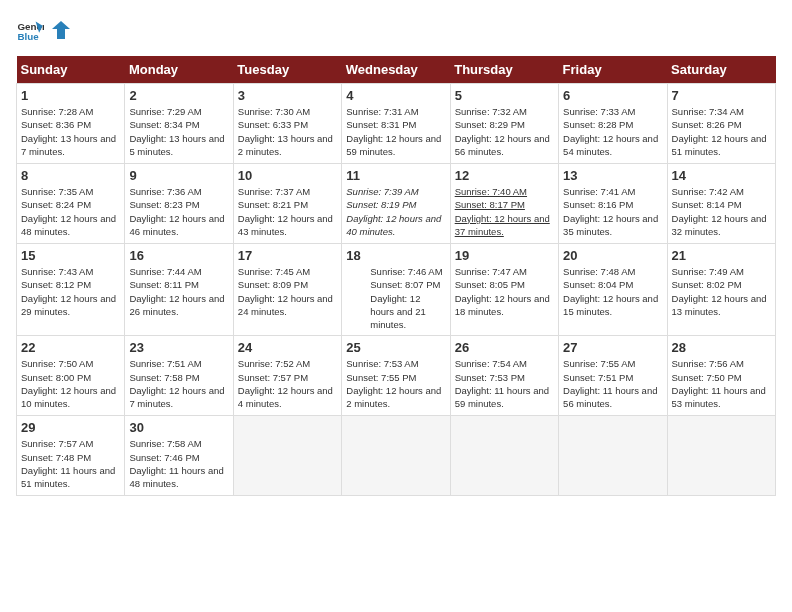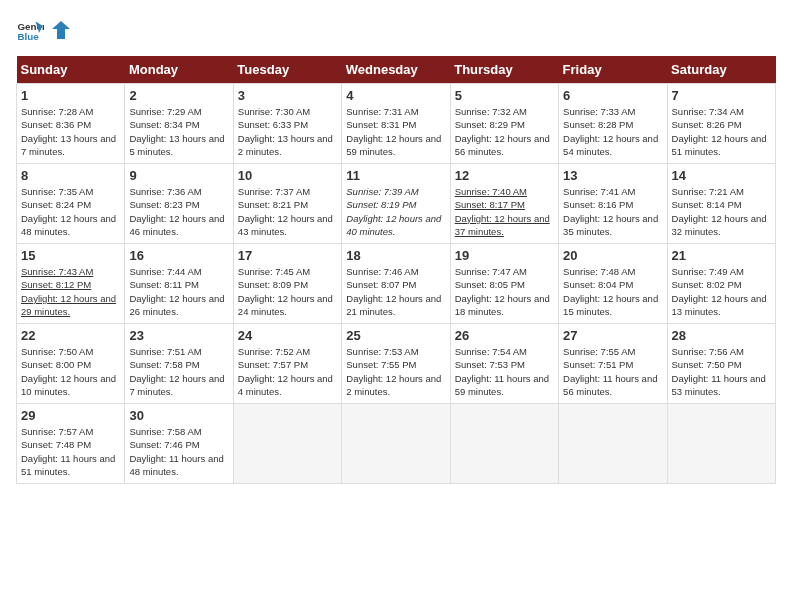--- a/index.html
+++ b/index.html
@@ -193,47 +193,47 @@
 Daylight: 12 hours and 37 minutes.</div>
         </td>
         <td>
           <span class="day-num">13</span>
           <div class="day-info" style="white-space: pre-line;">Sunrise: 7:41 AM
 Sunset: 8:16 PM
 Daylight: 12 hours and 35 minutes.</div>
         </td>
         <td>
           <span class="day-num">14</span>
-          <div class="day-info" style="white-space: pre-line;">Sunrise: 7:21 AM
+          <div class="day-info" style="white-space: pre-line;">Sunrise: 7:42 AM
 Sunset: 8:14 PM
 Daylight: 12 hours and 32 minutes.</div>
         </td>
       </tr>
       <tr>
         <td>
           <span class="day-num">15</span>
-          <div class="day-info" style="white-space: pre-line; text-decoration: underline;">Sunrise: 7:43 AM
+          <div class="day-info" style="white-space: pre-line;">Sunrise: 7:43 AM
 Sunset: 8:12 PM
 Daylight: 12 hours and 29 minutes.</div>
         </td>
         <td>
           <span class="day-num">16</span>
           <div class="day-info" style="white-space: pre-line;">Sunrise: 7:44 AM
 Sunset: 8:11 PM
 Daylight: 12 hours and 26 minutes.</div>
         </td>
         <td>
           <span class="day-num">17</span>
           <div class="day-info" style="white-space: pre-line;">Sunrise: 7:45 AM
 Sunset: 8:09 PM
 Daylight: 12 hours and 24 minutes.</div>
         </td>
         <td>
           <span class="day-num">18</span>
-          <div class="day-info" style="white-space: pre-line;">Sunrise: 7:46 AM
+          <div class="day-info" style="white-space: pre-line; margin-left: 24px;">Sunrise: 7:46 AM
 Sunset: 8:07 PM
 Daylight: 12 hours and 21 minutes.</div>
         </td>
         <td>
           <span class="day-num">19</span>
           <div class="day-info" style="white-space: pre-line;">Sunrise: 7:47 AM
 Sunset: 8:05 PM
 Daylight: 12 hours and 18 minutes.</div>
         </td>
         <td>

